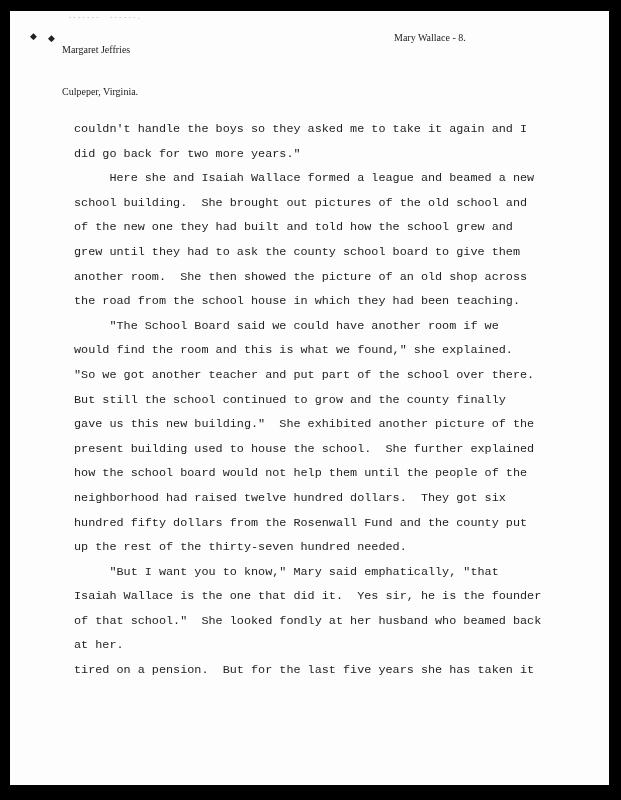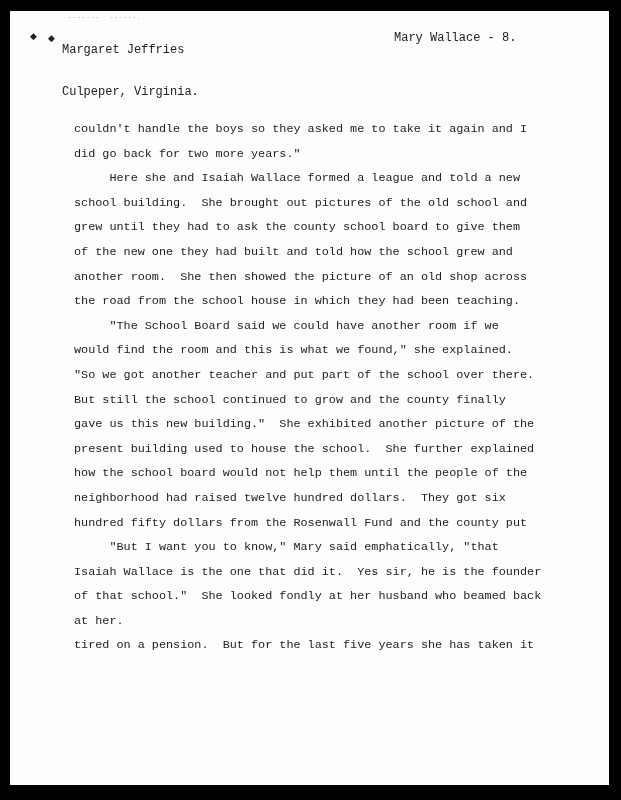--- a/index.html
+++ b/index.html
@@ -1,18 +1,18 @@
 <!DOCTYPE html>
 <html><head>
 <meta charset="utf-8">
 <style>
   html, body { margin:0; padding:0; }
   body { width:621px; height:800px; background:#000; position:relative; overflow:hidden; }
   .paper { position:absolute; left:10px; top:11px; width:599px; height:774px; background:#fdfdfd; }
-  .tw { font-family:Liberation Mono, monospace; font-size:12px; color:#222; white-space:pre; position:absolute; line-height:14px; letter-spacing:0; }
+  .tw { font-family:Liberation Serif, serif; font-size:10px; color:#222; white-space:pre; position:absolute; line-height:14px; letter-spacing:0; }
   .hdr-left { left:52px; top:4px; }
   .hdr-right { left:384px; top:20px; }
   .faint { position:absolute; left:58px; top:3px; font-family:"Liberation Mono", monospace; font-size:6px; color:#999; letter-spacing:1px; white-space:pre; }
   .mark { position:absolute; font-size:9px; color:#222; font-family:"DejaVu Sans", sans-serif; }
   .body-lines { position:absolute; left:64px; top:83px;margin-top:28px; }
   .line { font-family:"Liberation Mono", "DejaVu Sans Mono", monospace; font-size:11.8px; color:#222; white-space:pre; height:24.6px; line-height:14px; }
 </style>
 </head>
 <body>
 
@@ -23,34 +23,35 @@
 
   <div class="tw hdr-left">
     <div>Margaret Jeffries</div>
     <div>Culpeper, Virginia.</div>
   </div>
   <div class="tw hdr-right">Mary Wallace - 8.</div>
 
   <div class="body-lines">
     <div class="line">couldn't handle the boys so they asked me to take it again and I</div>
     <div class="line">did go back for two more years."</div>
-    <div class="line">     Here she and Isaiah Wallace formed a league and told a new</div>
+    <div class="line">     Here she and Isaiah Wallace formed a league and beamed a new</div>
     <div class="line">school building.  She brought out pictures of the old school and</div>
+    <div class="line">of the new one they had built and told how the school grew and</div>
     <div class="line">grew until they had to ask the county school board to give them</div>
-    <div class="line">of the new one they had built and told how the school grew and</div>
     <div class="line">another room.  She then showed the picture of an old shop across</div>
     <div class="line">the road from the school house in which they had been teaching.</div>
     <div class="line">     "The School Board said we could have another room if we</div>
     <div class="line">would find the room and this is what we found," she explained.</div>
     <div class="line">"So we got another teacher and put part of the school over there.</div>
     <div class="line">But still the school continued to grow and the county finally</div>
     <div class="line">gave us this new building."  She exhibited another picture of the</div>
     <div class="line">present building used to house the school.  She further explained</div>
     <div class="line">how the school board would not help them until the people of the</div>
     <div class="line">neighborhood had raised twelve hundred dollars.  They got six</div>
     <div class="line">hundred fifty dollars from the Rosenwall Fund and the county put</div>
+    <div class="line">up the rest of the thirty-seven hundred needed.</div>
     <div class="line">     "But I want you to know," Mary said emphatically, "that</div>
     <div class="line">Isaiah Wallace is the one that did it.  Yes sir, he is the founder</div>
     <div class="line">of that school."  She looked fondly at her husband who beamed back</div>
     <div class="line">at her.</div>
     <div class="line">tired on a pension.  But for the last five years she has taken it</div>
   </div>
 </div>
 
 </body></html>

